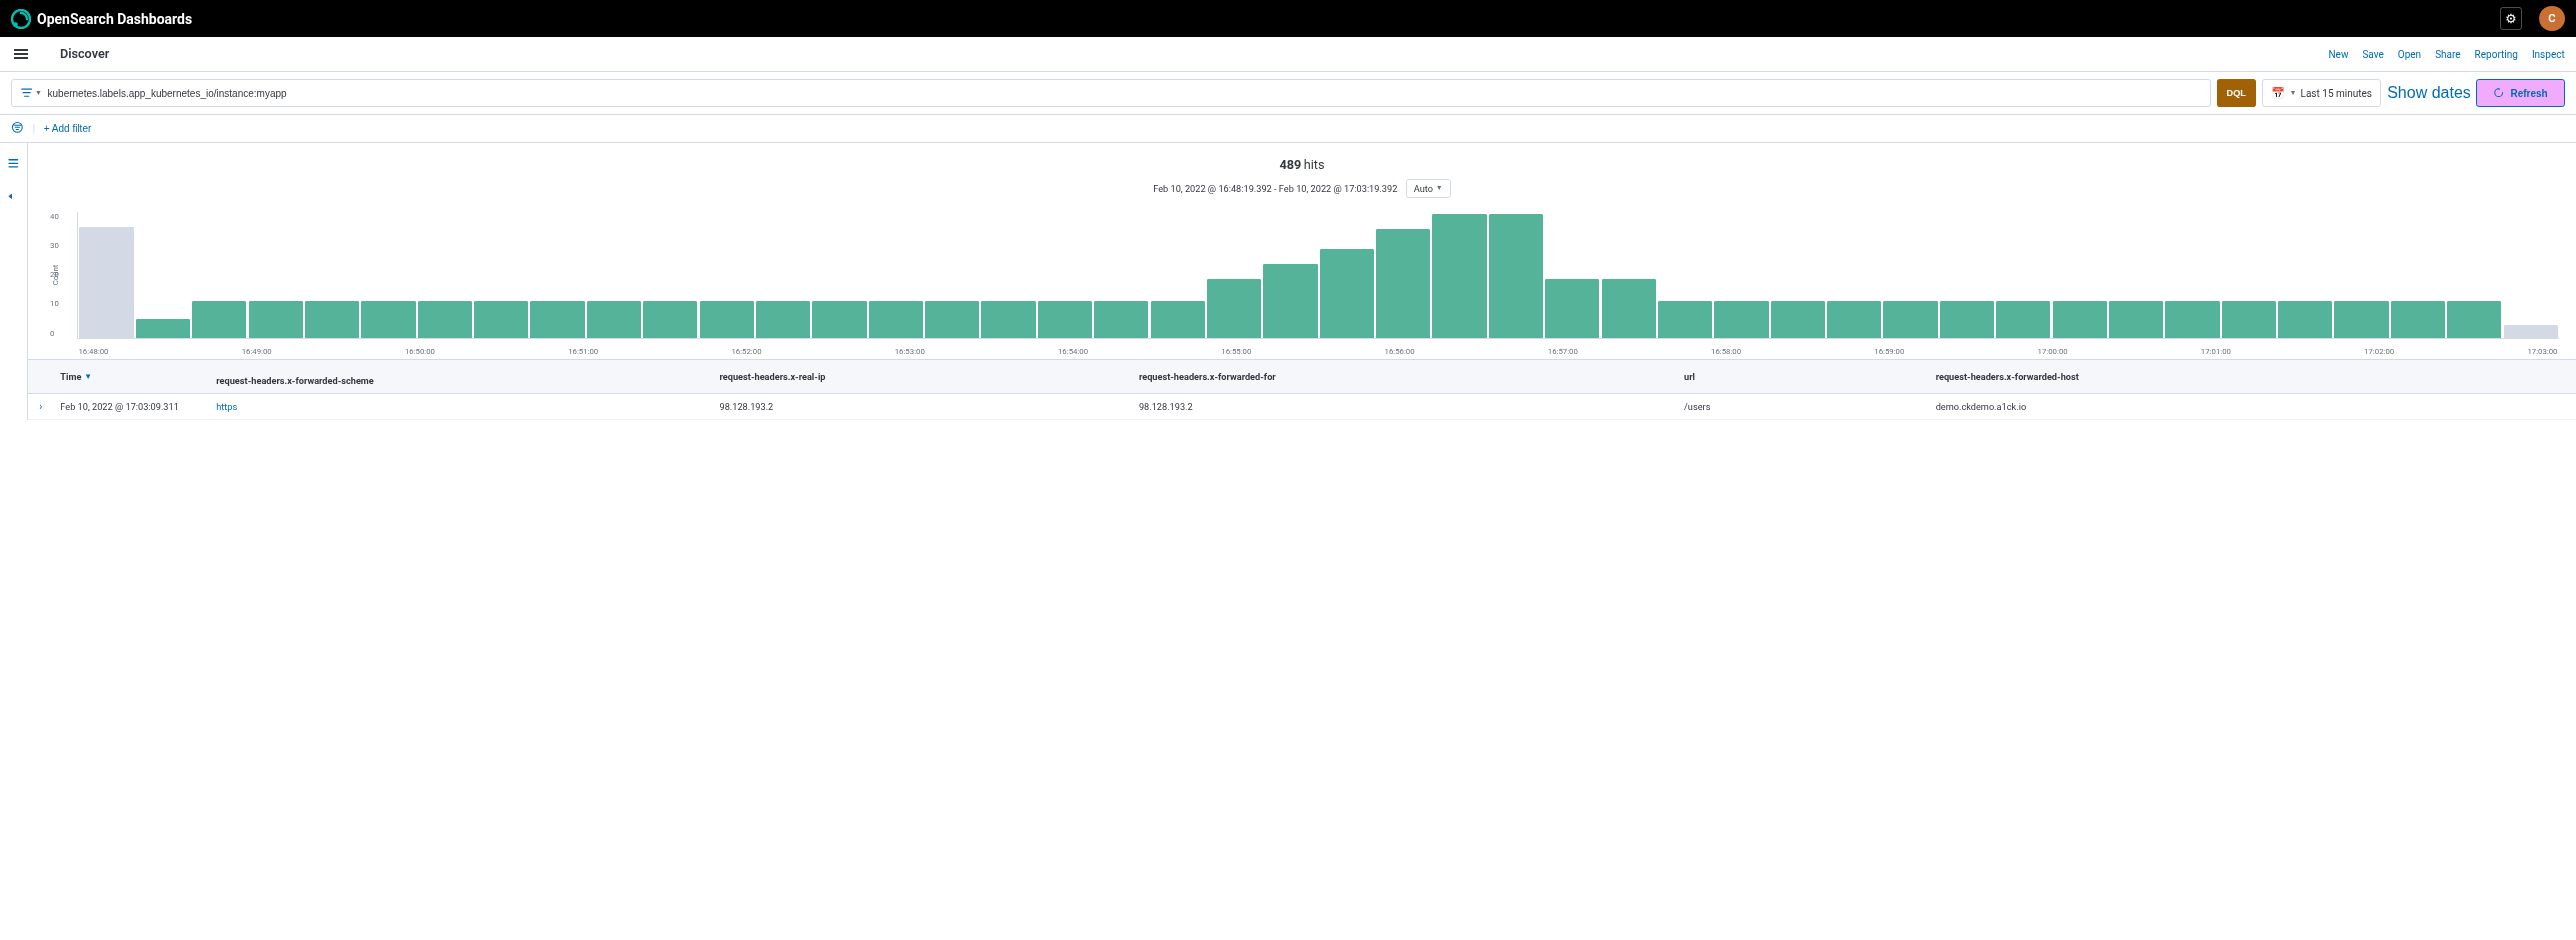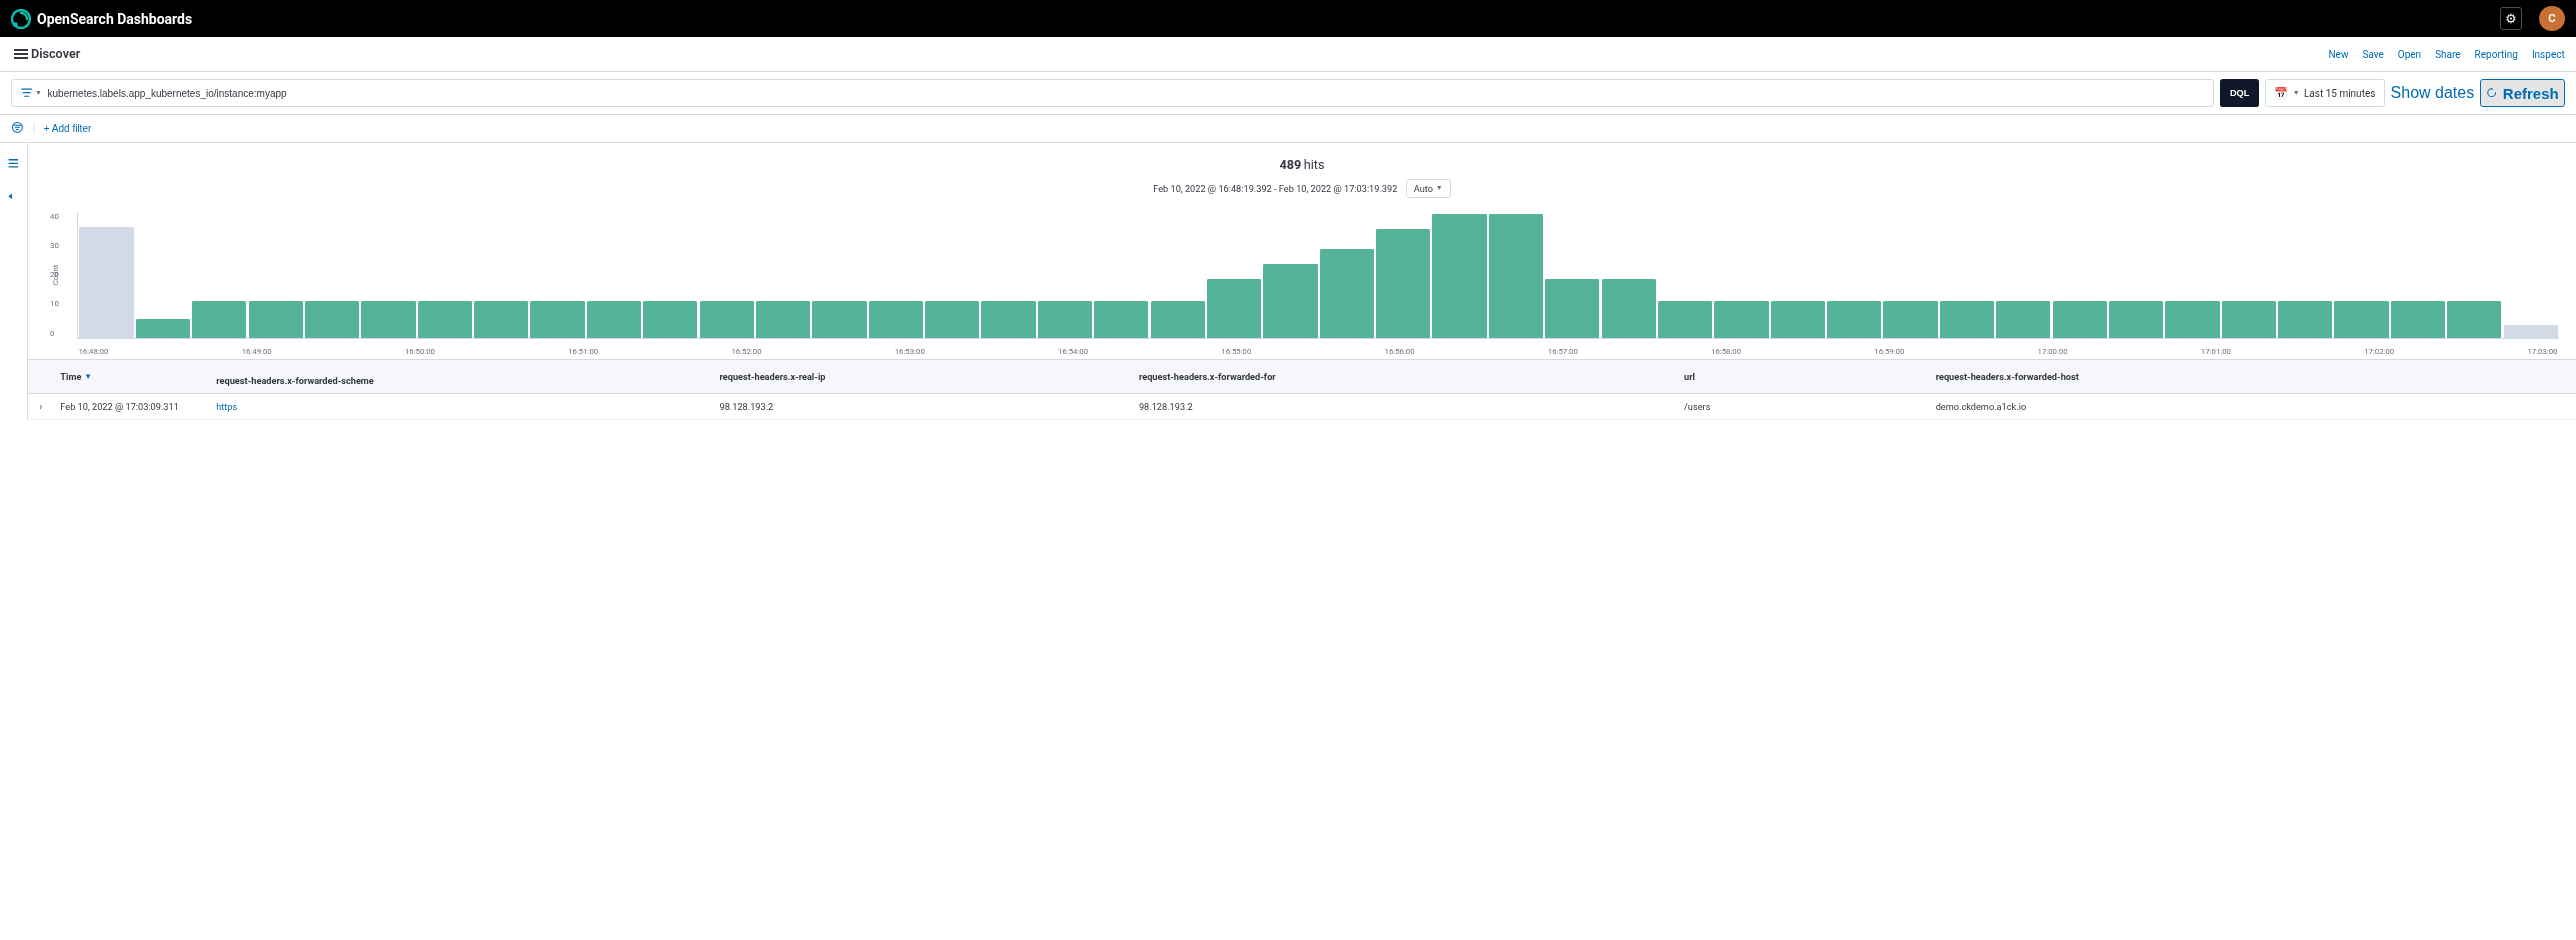--- a/index.html
+++ b/index.html
@@ -60,21 +60,21 @@
       display: flex;
       align-items: center;
       padding: 0 11.3px;
       border-bottom: 0.7px solid #d3dae6;
       justify-content: space-between;
       background: #fff;
     }
     .secondary-nav-left {
       display: flex;
       align-items: center;
-      gap: 0;
+      gap: 29px;
     }
     .hamburger-btn {
       display: flex;
       flex-direction: column;
       gap: 2.8px;
       cursor: pointer;
       padding: 2.8px;
     }
     .hamburger-btn span {
       display: block;
@@ -128,21 +128,21 @@
       font-size: 9.2px;
     }
     .search-input {
       flex: 1;
       border: none;
       outline: none;
       font-size: 10px;
       color: #343741;
     }
     .dql-btn {
-      background: #0f172a;
+      background: #a16207;
       color: #fff;
       border: none;
       border-radius: 2.8px;
       padding: 5.7px 10px;
       font-size: 9.2px;
       cursor: pointer;
       font-weight: 600;
       height: 28px;
     }
     .time-picker {
@@ -166,28 +166,28 @@
       font-size: 16px;
       cursor: pointer;
       white-space: nowrap;
       background: none;
       border: none;
     }
     .refresh-btn {
       display: flex;
       align-items: center;
       gap: 5.7px;
-      background: #e5e5e5;
+      background: #f0abfc;
       border: 0.7px solid #006bb4;
       color: #006bb4;
       border-radius: 2.8px;
-      padding: 0 5px;
+      padding: 0 16px;
       height: 28px;
       cursor: pointer;
-      font-size: 15px;
+      font-size: 10px;
       font-weight: 600;
       white-space: nowrap;
     }
 
     
     .filter-row {
       display: flex;
       align-items: center;
       padding: 5.7px 11.3px;
       gap: 8.5px;

